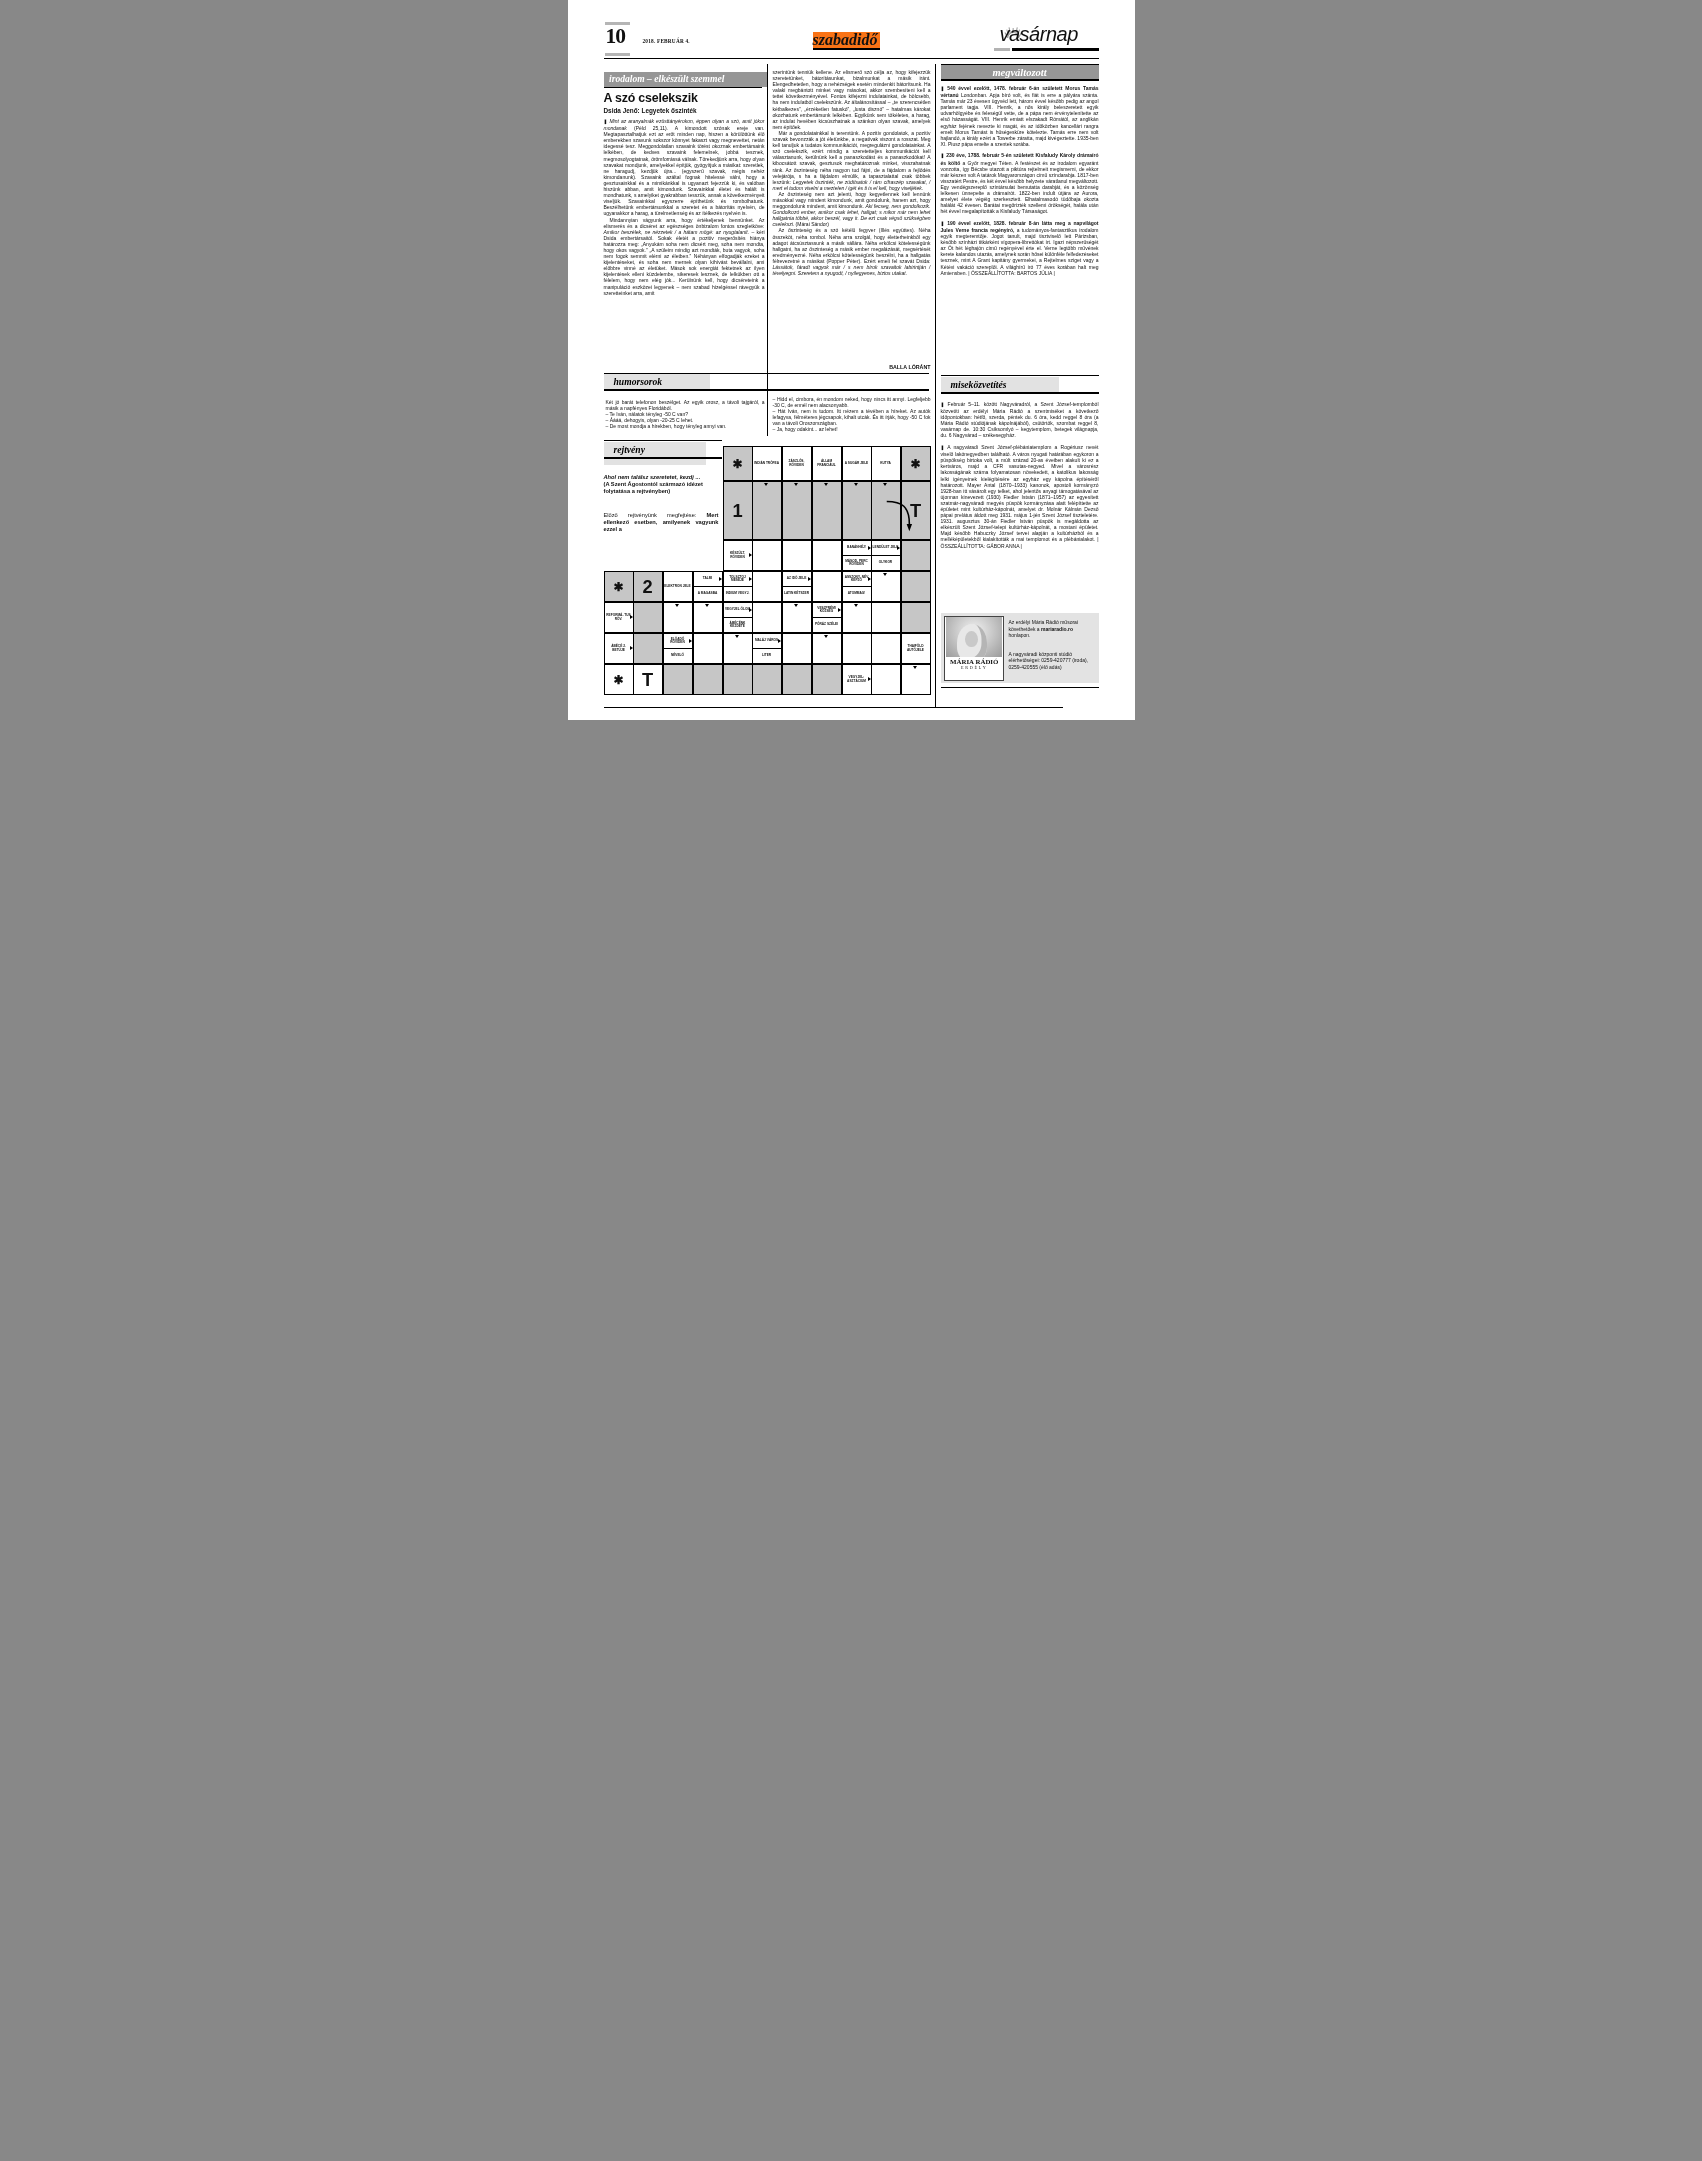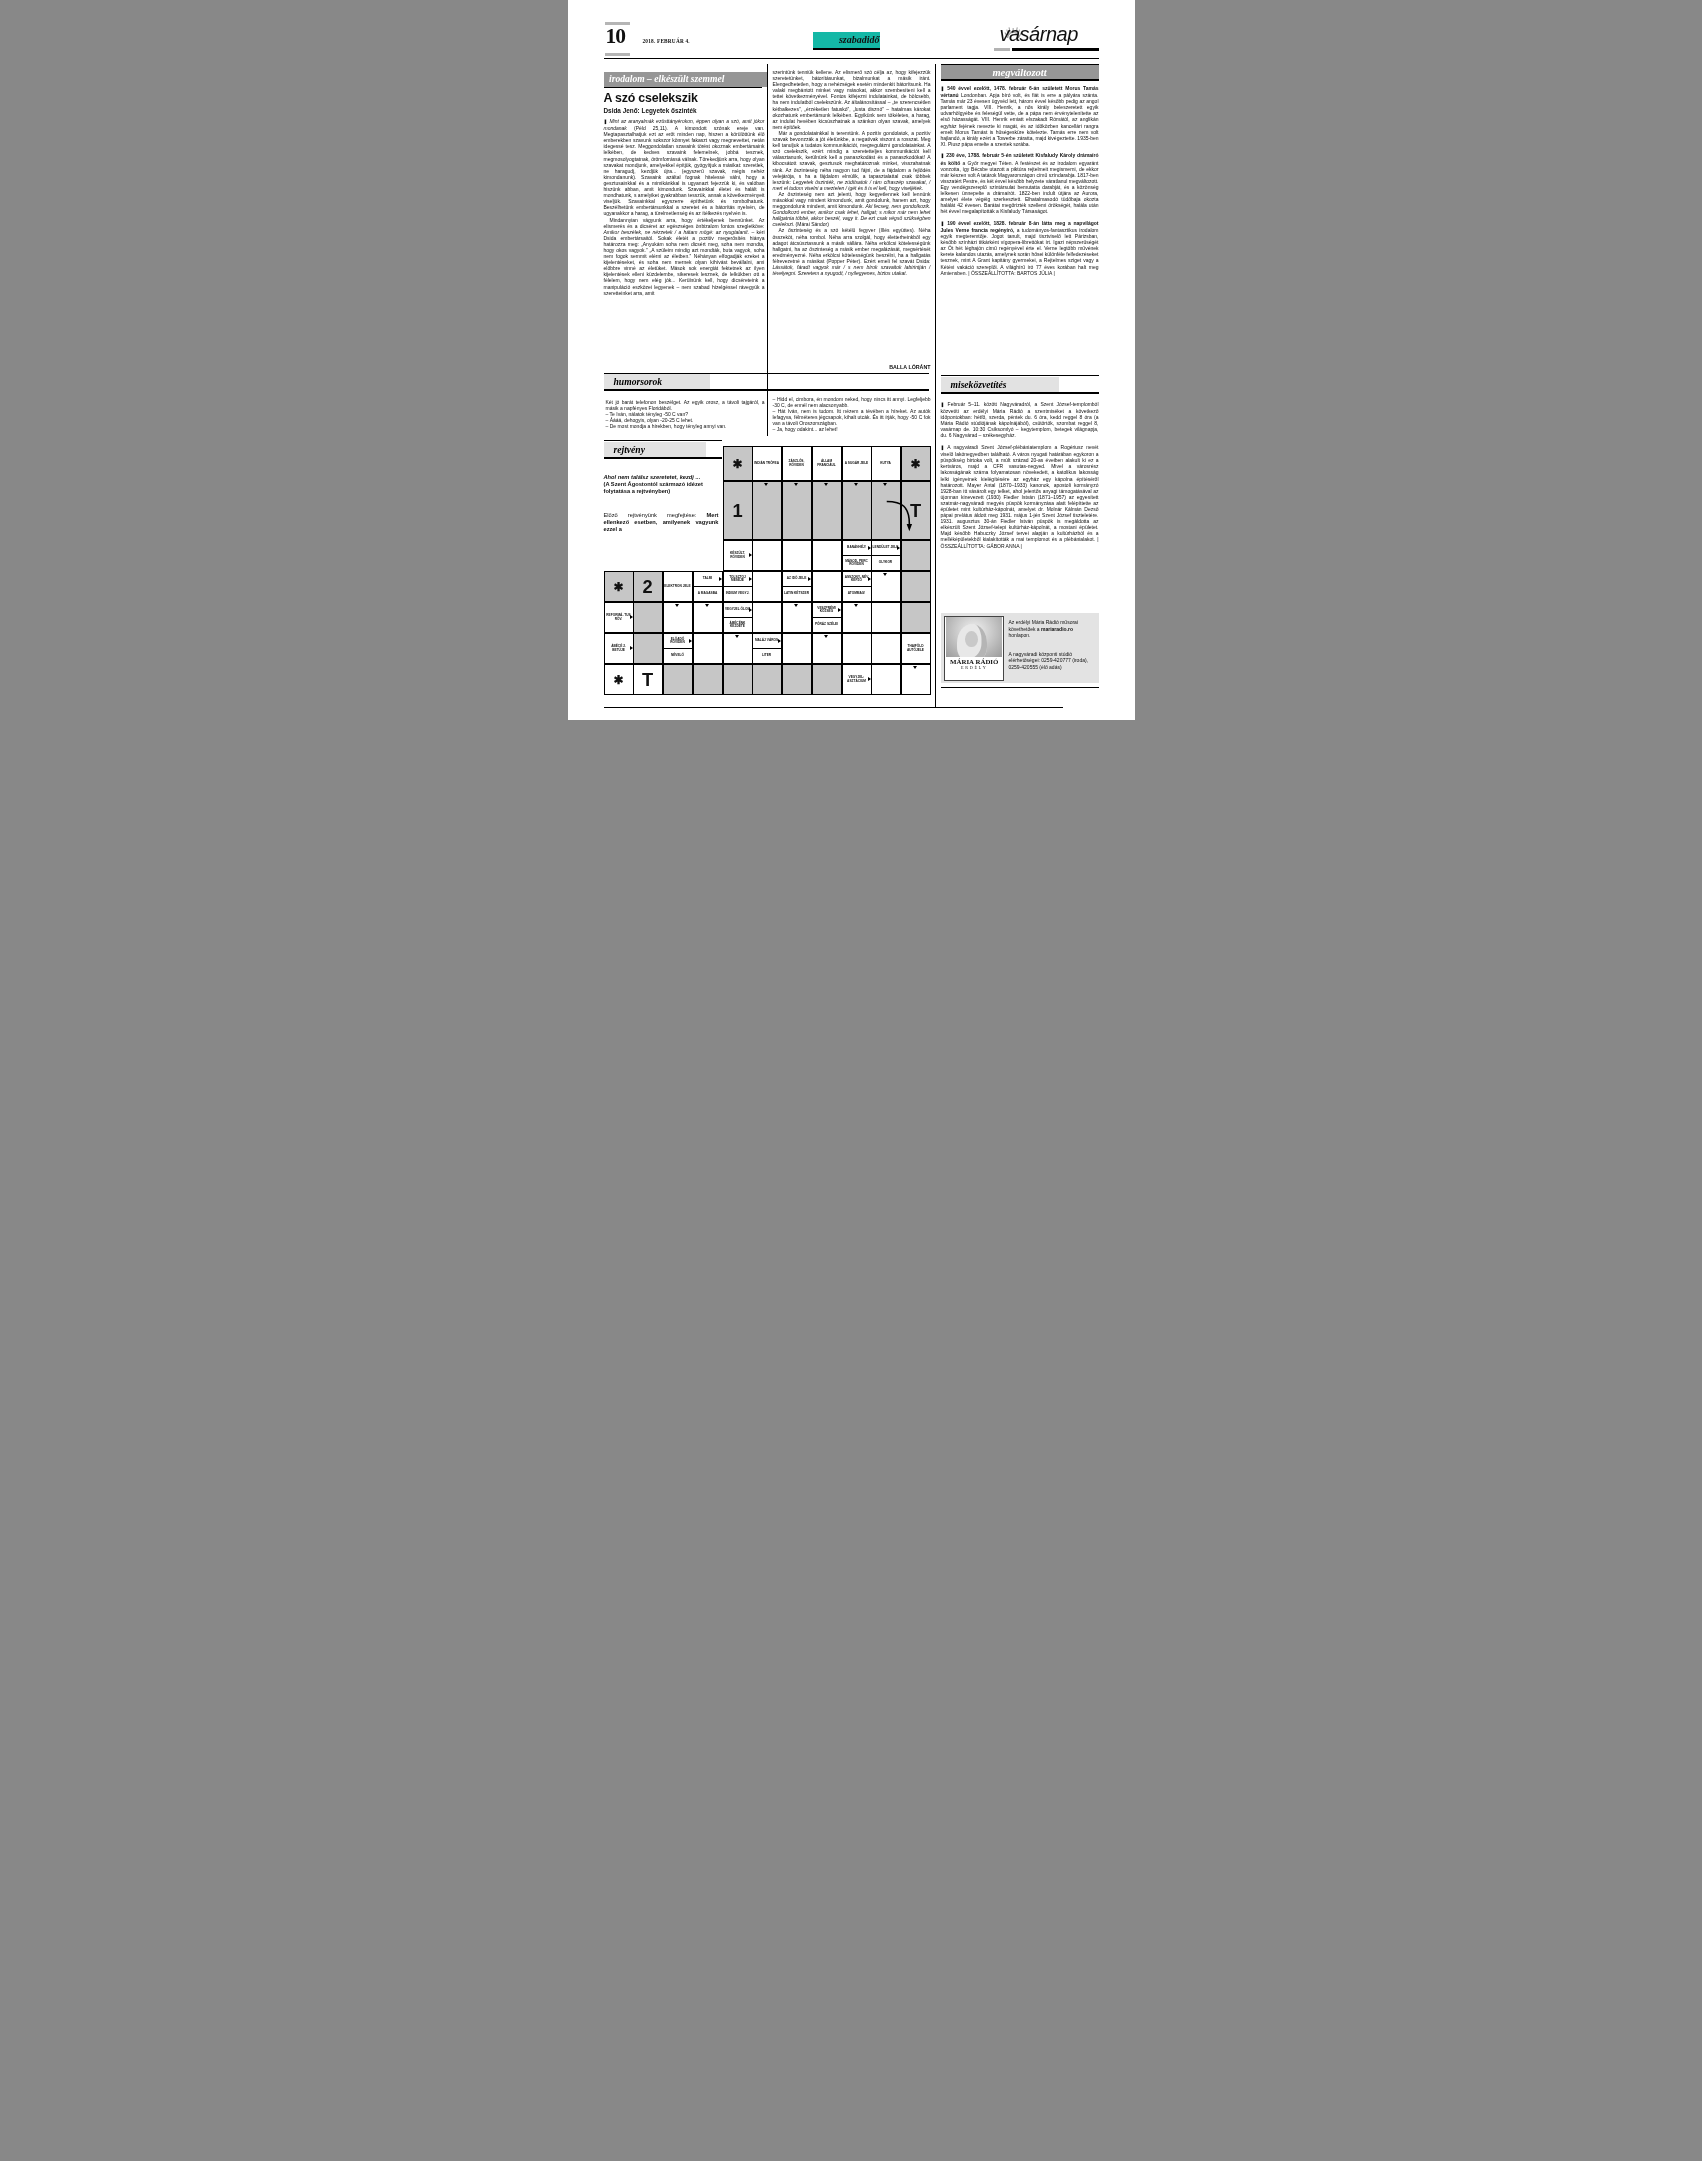--- a/index.html
+++ b/index.html
@@ -3,22 +3,22 @@
 <meta charset="utf-8">
 <style>
   html,body{margin:0;padding:0;background:#888;}
   #page{position:relative;width:567px;height:720px;background:#fff;margin:0 auto;
         font-family:"Liberation Sans",sans-serif;color:#111;overflow:hidden;}
   .abs{position:absolute;}
   
   .pgnum{font-family:"Liberation Serif",serif;font-weight:bold;font-size:21.5px;line-height:21.5px;letter-spacing:-0.9px;}
   .graybar{background:#b5b5b5;height:3.2px;}
   .date{font-family:"Liberation Serif",serif;font-weight:bold;font-size:5.3px;letter-spacing:0.2px;}
-  .freebox{background:#14b8a6;text-align:right;font-family:"Liberation Serif",serif;
-           font-style:italic;font-weight:bold;font-size:10px;line-height:15.6px;}
+  .freebox{background:#f97316;text-align:left;font-family:"Liberation Serif",serif;
+           font-style:italic;font-weight:bold;font-size:16px;line-height:15.6px;}
   .brand{font-family:Liberation Sans, sans-serif;font-style:italic;font-size:20px;line-height:20px;letter-spacing:-0.5px;}
   .hr{background:#000;}
   .vr{background:#000;width:0.7px;}
   
   .banner-dark{background:#969696;color:#fff;font-family:"Liberation Serif",serif;font-style:italic;
                font-weight:bold;font-size:9.6px;line-height:14.6px;padding-left:5.5px;}
   .banner-light{background:#e2e2e2;color:#000;font-family:"Liberation Serif",serif;font-style:italic;
                 font-weight:bold;font-size:9.6px;line-height:15px;padding-left:10px;}
   
   .title{font-weight:bold;font-size:12.4px;letter-spacing:-0.2px;line-height:13.7px;}
@@ -157,21 +157,21 @@
       <div class="mr-sub">ERDÉLY</div>
     </div>
     <div class="abs radiotext" style="left:68px;top:6.4px;width:86px;">
       <span>Az erdélyi Mária Rádió műsorai követhetőek a </span><span class="bd">mariaradio.ro</span><span> honlapon.</span>
     </div>
     <div class="abs radiotext" style="left:68px;top:38px;width:86px;">A nagyváradi központi stúdió elérhetőségei: 0259-420777 (iroda), 0259-420555 (élő adás)</div>
   </div>
   <div class="abs hr" style="left:373px;top:687px;width:158px;height:1.4px;"></div>
 
   <div class="abs hr" style="left:36px;top:440px;width:118px;height:0.9px;"></div>
-  <div class="abs banner-light" style="left:36px;top:442px;width:92px;height:15px;">rejtvény</div>
+  <div class="abs banner-light" style="left:36px;top:442px;width:92px;height:23px;">rejtvény</div>
   <div class="abs hr" style="left:36px;top:457px;width:118px;height:1.6px;"></div>
 
   <div class="abs" style="left:36px;top:474px;width:114px;font-size:5.7px;line-height:6.9px;font-weight:bold;">
     <div class="it">Ahol nem találsz szeretetet, kezdj ...</div>
     <div>(A Szent Ágostontól származó idézet folytatása a rejtvényben)</div>
   </div>
   <div class="abs" style="left:36px;top:512px;width:115px;font-size:5.7px;line-height:7px;text-align:justify;">
     <span>Előző rejtvényünk megfejtése: </span><span class="bd">Mert ellenkező esetben, amilyenek vagyunk ezzel a</span>
   </div>
 

